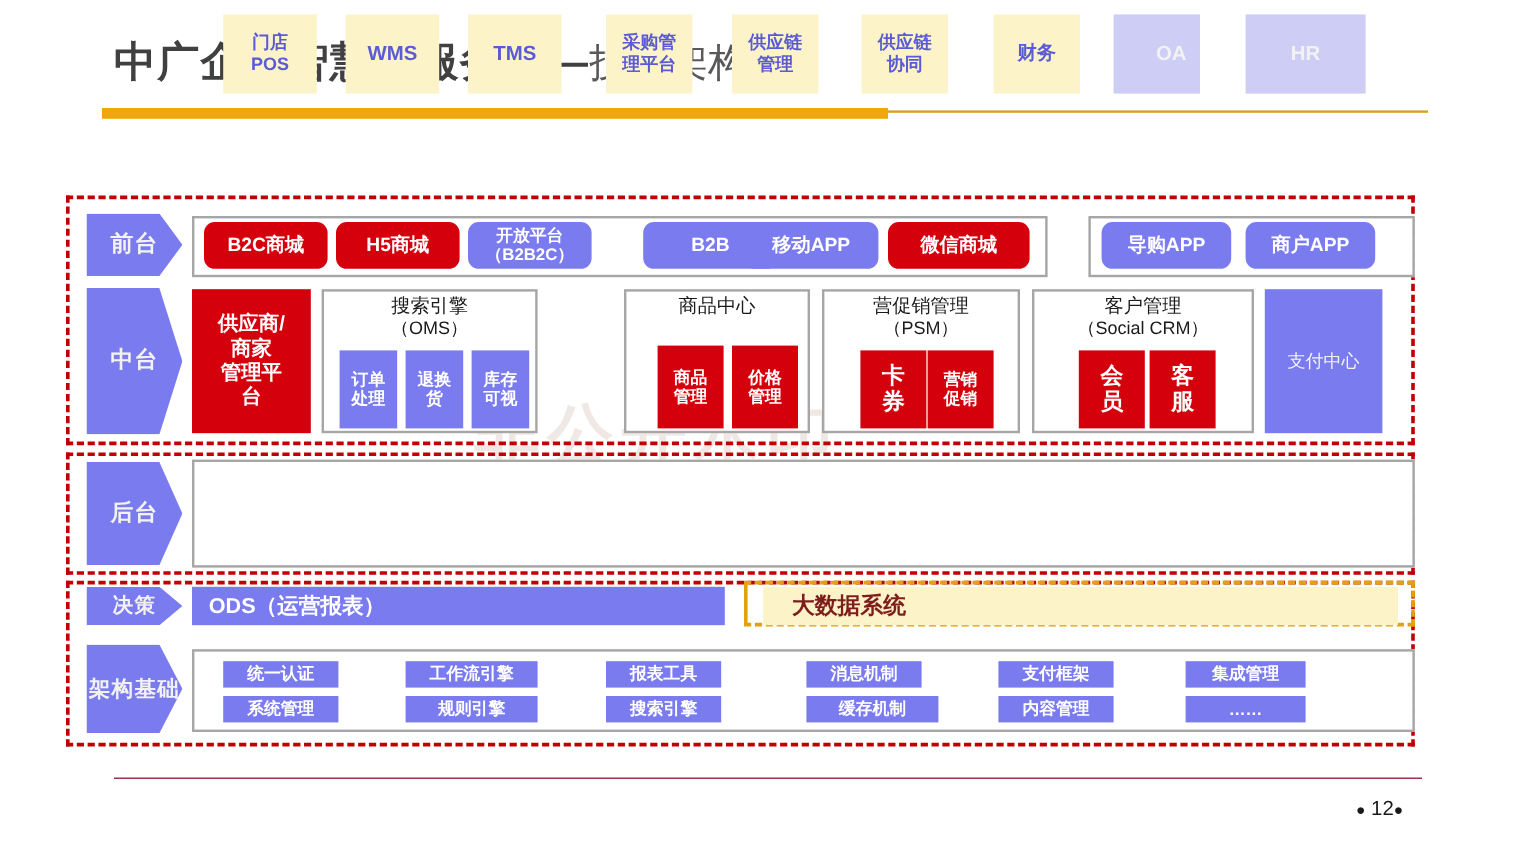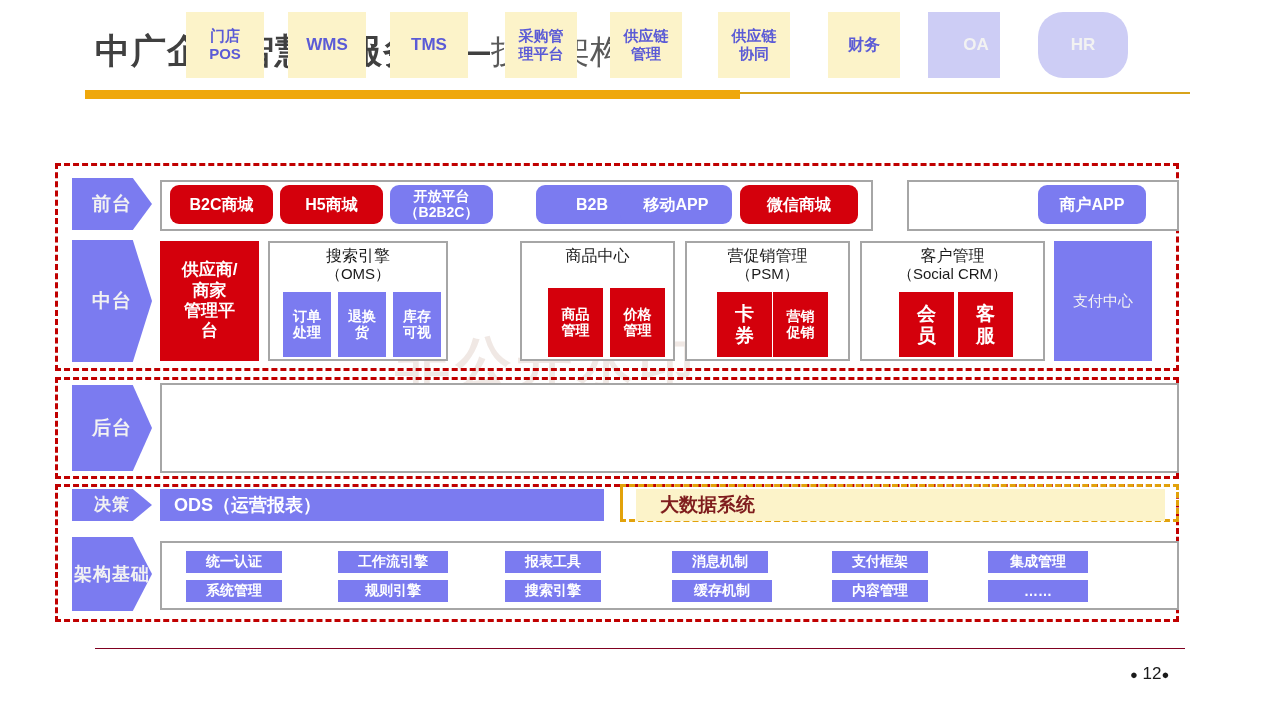--- a/index.html
+++ b/index.html
@@ -205,20 +205,21 @@
     <span class="dot">●</span>
     <span>12</span><span class="dot">●</span>
   </div>
 
 <div class="chip front-chip red" style="left: 170px; width: 103px; top: 185px;">B2C商城</div>
     <div class="chip front-chip red" style="left: 280px; width: 103px; top: 185px;">H5商城</div>
     <div class="chip front-chip purple" style="left: 390px; width: 103px; top: 185px; font-size: 14px;">开放平台<br>（B2B2C）</div>
     <div class="chip front-chip purple" style="left: 500px; width: 112px; top: 185px; margin-left: 36px;">B2B</div>
     <div class="chip front-chip purple" style="left: 620px; width: 112px; top: 185px;">移动APP</div>
     <div class="chip front-chip red" style="left: 740px; width: 118px; top: 185px;">微信商城</div>
+    <div class="chip front-chip purple" style="left: 918px; width: 108px; top: 185px;">导购APP</div>
     <div class="chip front-chip purple" style="left: 1038px; width: 108px; top: 185px;">商户APP</div>
     <div class="panel mid-group" style="left: 268px; width: 180px;">
       <div class="grp-title"><span>搜索引擎</span><span class="sub">（OMS）</span></div>
       <div class="chip mid-chip purple" style="left: 13px; width: 48px; top: 49px; height: 65px; font-size: 14px;">订单<br>处理</div>
       <div class="chip mid-chip purple" style="left: 68px; width: 48px; top: 49px; height: 65px; font-size: 14px;">退换<br>货</div>
       <div class="chip mid-chip purple" style="left: 123px; width: 48px; top: 49px; height: 65px; font-size: 14px;">库存<br>可视</div>
     </div>
     <div class="panel mid-group" style="left: 520px; width: 155px;">
       <div class="grp-title"><span>商品中心</span></div>
       <div class="chip mid-chip red" style="left: 26px; width: 55px; top: 45px; height: 69px; font-size: 14px;">商品<br>管理</div>
@@ -235,26 +236,26 @@
       <div class="chip mid-chip red" style="left: 96px; width: 55px; top: 49px; height: 65px; font-size: 19px;">客<br>服</div>
     </div>
     <div class="back-chip" style="left: 288px; width: 78px; font-size: 17px;">WMS</div>
     <div class="back-chip" style="left: 186px; width: 78px;">门店<br>POS</div>
     <div class="back-chip" style="left: 390px; width: 78px; font-size: 17px;">TMS</div>
     <div class="back-chip" style="left: 505px; width: 72px;">采购管<br>理平台</div>
     <div class="back-chip" style="left: 610px; width: 72px;">供应链<br>管理</div>
     <div class="back-chip" style="left: 718px; width: 72px;">供应链<br>协同</div>
     <div class="back-chip" style="left: 828px; width: 72px; font-size: 16px;">财务</div>
     <div class="back-chip lav" style="left: 928px; width: 72px; font-size: 17px; padding-left: 24px;">OA</div>
-    <div class="back-chip lav" style="left: 1038px; width: 90px; font-size: 17px; border-radius: 25px;">HR</div>
+    <div class="back-chip lav" style="left: 1038px; width: 100px; font-size: 17px;">HR</div>
     <div class="found-chip" style="left: 186px; width: 96px; top: 551px;">统一认证</div>
     <div class="found-chip" style="left: 338px; width: 110px; top: 551px;">工作流引擎</div>
     <div class="found-chip" style="left: 505px; width: 96px; top: 551px;">报表工具</div>
     <div class="found-chip" style="left: 672px; width: 96px; top: 551px;">消息机制</div>
     <div class="found-chip" style="left: 832px; width: 96px; top: 551px;">支付框架</div>
     <div class="found-chip" style="left: 988px; width: 100px; top: 551px;">集成管理</div>
     <div class="found-chip" style="left: 186px; width: 96px; top: 580px;">系统管理</div>
     <div class="found-chip" style="left: 338px; width: 110px; top: 580px;">规则引擎</div>
     <div class="found-chip" style="left: 505px; width: 96px; top: 580px;">搜索引擎</div>
-    <div class="found-chip" style="left: 672px; width: 100px; top: 580px;">缓存机制</div>
+    <div class="found-chip" style="left: 672px; width: 110px; top: 580px;">缓存机制</div>
     <div class="found-chip" style="left: 832px; width: 96px; top: 580px;">内容管理</div>
     <div class="found-chip" style="left: 988px; width: 100px; top: 580px;">……</div>
   </div>
 
 </body></html>

